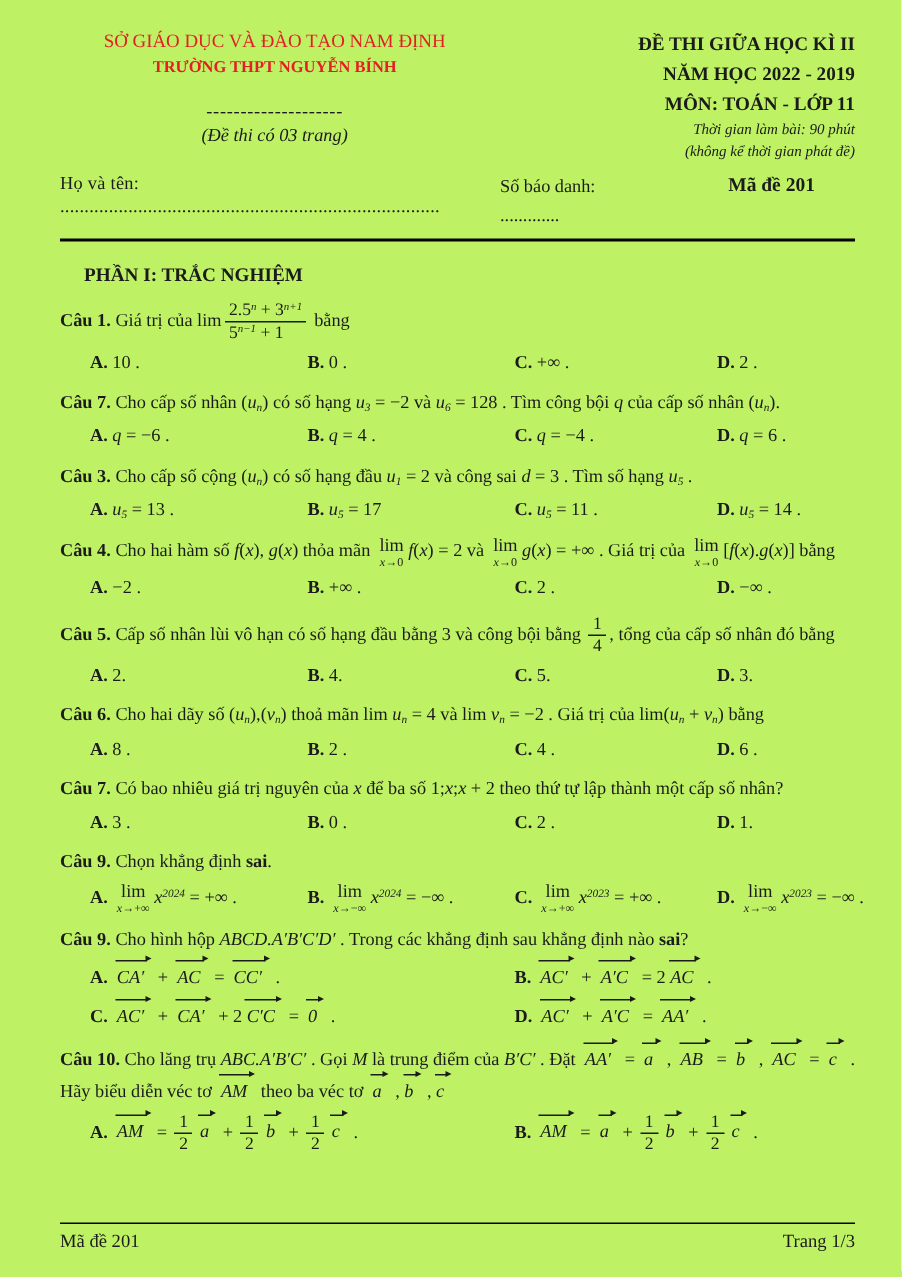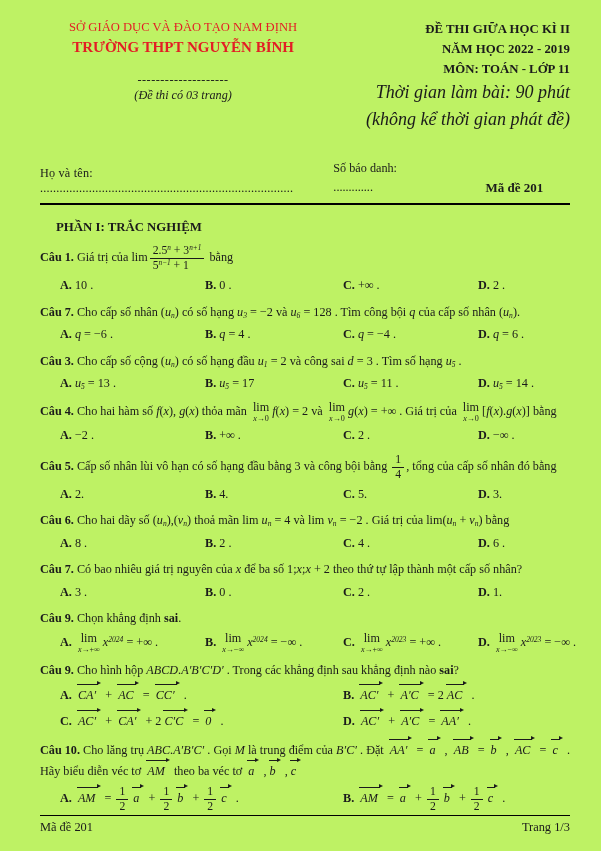--- a/index.html
+++ b/index.html
@@ -6,27 +6,27 @@
   .page {
     position:relative; width:601px; height:851px; background:#bef264;
     font-family:"Liberation Serif", serif; font-size:12.2px; color:#1b1b1b;
     padding:20px 31px 0 40px; box-sizing:border-box; overflow:hidden;
   }
   
   .header { display:flex; }
   .h-left { width:54%; text-align:center; }
   .h-right { width:46%; text-align:right; }
   .red-line1 { color:var(--accent,#e31e25); font-size:12.6px; }
-  .red-line2 { color:var(--accent,#e31e25); font-size:15px; font-weight:bold; margin-top:4px; }
+  .red-line2 { color:var(--accent,#e31e25); font-size:11px; font-weight:bold; margin-top:4px; }
   .dash-line { margin-top:16px; letter-spacing:0.5px; }
   .pages-note { font-style:italic; margin-top:1px; }
   .hr-bold { font-weight:bold; font-size:12.8px; line-height:1.55; }
-  .hr-italic { font-style:italic; font-size:18px; line-height:1.5; }
+  .hr-italic { font-style:italic; font-size:10px; line-height:1.5; }
   
-  .student { display:flex; align-items:flex-end; margin-top:26px; }
+  .student { display:flex; align-items:flex-start; margin-top:6px; }
   .st-name { flex:1.45; letter-spacing:0.2px; }
   .st-sbd { flex:0.62; line-height:1.5; }
   .st-code { flex:0.55; font-weight:bold; text-align:center; font-size:13px; }
   .sep { border-top:2.4px solid #000; margin-top:7px; }
   
   .section-title { font-weight:bold; font-size:12.8px; margin:15px 0 9px 16px; }
   .q { margin-bottom:7px; }
   .stem { text-align:justify; line-height:1.6; }
   .opts { display:grid; padding-left:20px; margin-top:3px; align-items:baseline; }
   .o4 { grid-template-columns:145px 138px 135px auto; }

